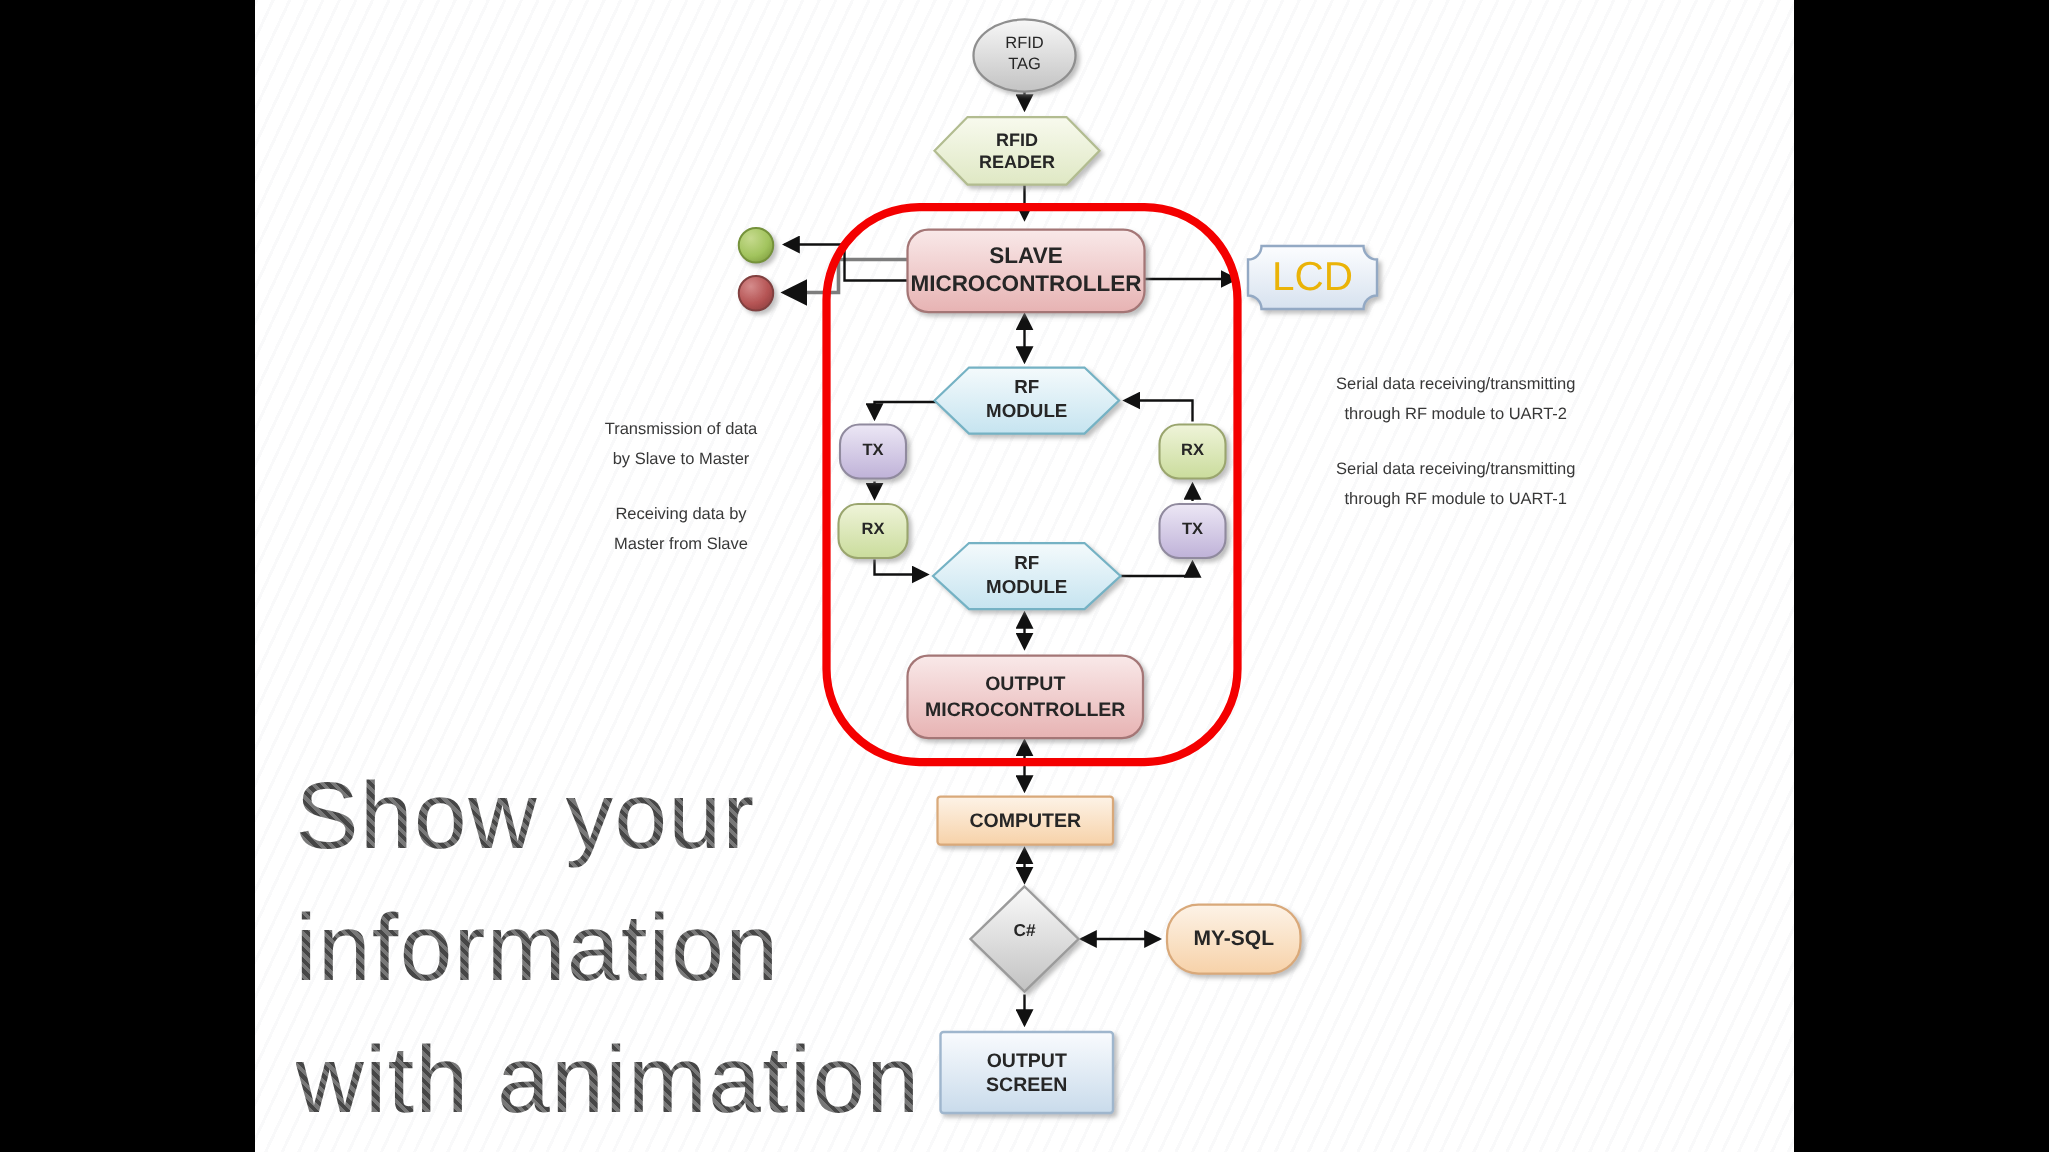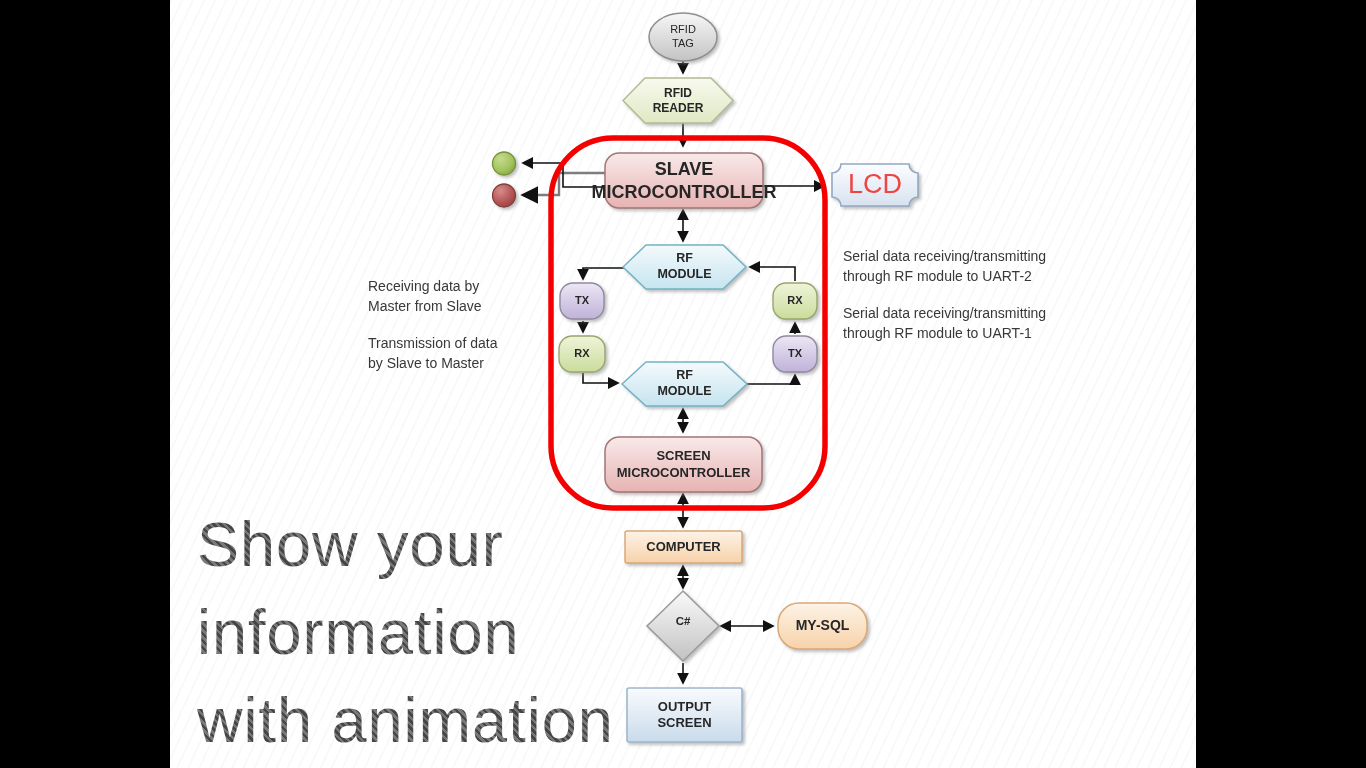--- a/index.html
+++ b/index.html
@@ -6,22 +6,22 @@
   .stage{position:relative;width:1266px;height:768px;background:#000;overflow:hidden;
          font-family:"Liberation Sans",sans-serif;padding-left:36px;}
   .slide{position:absolute;left:170px;top:0;width:1026px;height:768px;background:#fff;
          background-image:repeating-linear-gradient(115deg,
            rgba(150,155,170,0.06) 0px, rgba(150,155,170,0.06) 2px,
            transparent 2px, transparent 10px);}
   .layer{position:absolute;left:0;top:0;width:1366px;height:768px;}
   .lbl{position:absolute;display:flex;align-items:center;justify-content:center;
        text-align:center;white-space:pre-line;color:#262626;font-weight:bold;
        line-height:1.25;z-index:3;}
-  .note{position:absolute;z-index:3;color:#383838;font-size:14px;line-height:20px;
-        text-align:left;font-weight:normal;}
+  .note{position:absolute;z-index:3;color:#383838;font-size:11px;line-height:20px;
+        text-align:center;font-weight:normal;}
   .note p{margin:0 0 17px 0;white-space:pre-line;}
   .watermark{position:absolute;left:197px;top:500px;z-index:5;width:640px;
        font-size:63px;font-weight:normal;letter-spacing:1px;line-height:88px;
        white-space:pre-line;color:transparent;
        background:repeating-linear-gradient(45deg,#464646 0 2.5px,#787878 2.5px 5px);
        -webkit-background-clip:text;background-clip:text;
        filter:drop-shadow(1px 1px 0 rgba(255,255,255,0.85));}
 </style>
 </head>
 <body>
@@ -127,44 +127,44 @@
     <rect x="778" y="603" width="89" height="46" rx="21" fill="url(#g-peach)" stroke="#d9a97a" stroke-width="1.5" filter="url(#ds)"></rect>
     <rect x="627" y="688" width="115" height="54" rx="2" fill="url(#g-screen)" stroke="#9fb6cd" stroke-width="1.6" filter="url(#ds)"></rect>
 
     <rect x="551" y="138" width="274" height="370" rx="62" fill="none" stroke="#f40000" stroke-width="5.5"></rect>
   </svg>
 
   <div class="lbl" style="left:649px;top:13px;width:68px;height:47px;font-weight:normal;font-size:11px;">RFID
 TAG</div>
   <div class="lbl" style="left:623px;top:78px;width:110px;height:45px;font-size:12px;">RFID
 READER</div>
-  <div class="lbl" style="left:605px;top:153px;width:158px;height:55px;font-size:18px;">SLAVE
+  <div class="lbl" style="left:605px;top:153px;width:158px;height:55px;font-size:15px;">SLAVE
 MICROCONTROLLER</div>
-  <div class="lbl" style="left:832px;top:163px;width:86px;height:43px;font-weight:normal;font-size:27px;color:#ef4444;">LCD</div>
+  <div class="lbl" style="left:832px;top:163px;width:86px;height:43px;font-weight:normal;font-size:27px;color:#eab308;">LCD</div>
   <div class="lbl" style="left:623px;top:245px;width:123px;height:44px;font-size:12.5px;">RF
 MODULE</div>
   <div class="lbl" style="left:560px;top:283px;width:44px;height:36px;font-size:11px;">TX</div>
   <div class="lbl" style="left:559px;top:336px;width:46px;height:36px;font-size:11px;">RX</div>
   <div class="lbl" style="left:773px;top:283px;width:44px;height:36px;font-size:11px;">RX</div>
   <div class="lbl" style="left:773px;top:336px;width:44px;height:36px;font-size:11px;">TX</div>
   <div class="lbl" style="left:622px;top:362px;width:125px;height:44px;font-size:12.5px;">RF
 MODULE</div>
-  <div class="lbl" style="left:605px;top:437px;width:157px;height:55px;font-size:13px;">SCREEN
+  <div class="lbl" style="left:605px;top:437px;width:157px;height:55px;font-size:13px;">OUTPUT
 MICROCONTROLLER</div>
   <div class="lbl" style="left:625px;top:531px;width:117px;height:32px;font-size:13px;">COMPUTER</div>
   <div class="lbl" style="left:647px;top:596px;width:72px;height:50px;font-size:11.5px;">C#</div>
   <div class="lbl" style="left:778px;top:603px;width:89px;height:46px;font-size:14px;">MY-SQL</div>
   <div class="lbl" style="left:627px;top:688px;width:115px;height:54px;font-size:13px;">OUTPUT
 SCREEN</div>
 
   <div class="note" style="left:368px;top:276px;width:172px;">
+    <p>Transmission of data
+by Slave to Master</p>
     <p>Receiving data by
 Master from Slave</p>
-    <p>Transmission of data
-by Slave to Master</p>
   </div>
   <div class="note" style="left:843px;top:246px;width:255px;">
     <p>Serial data receiving/transmitting
 through RF module to UART-2</p>
     <p>Serial data receiving/transmitting
 through RF module to UART-1</p>
   </div>
 
   <div class="watermark">Show your
 information

